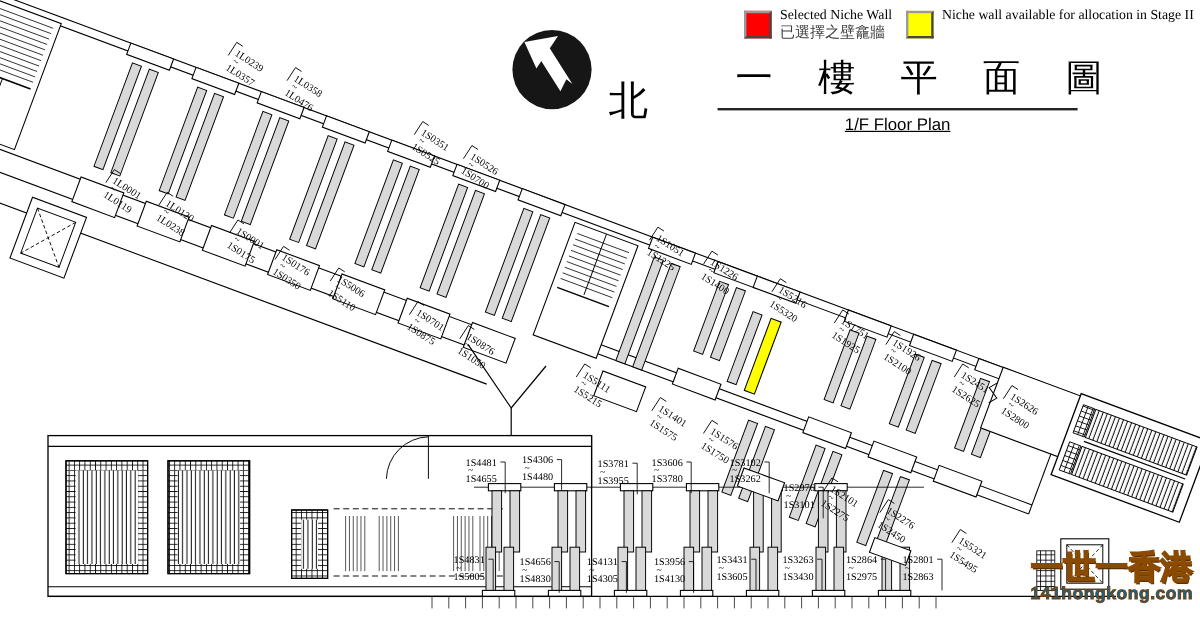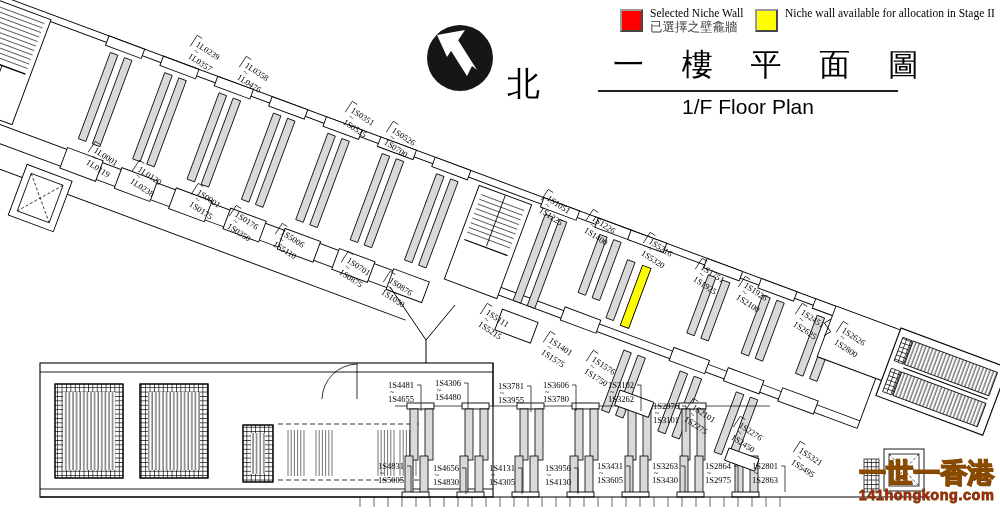--- a/index.html
+++ b/index.html
@@ -12,27 +12,27 @@
   .legend-text{line-height:1.15;}
   .legend-en{font-size:11.5px;color:#000;white-space:nowrap;}
   .legend-zh{font-size:12.5px;color:#404040;white-space:nowrap;}
   
   #compass{position:absolute;left:420px;top:20px;width:82px;height:80px;}
   #north-char{position:absolute;left:507px;top:62px;font-size:33px;color:#000;}
   
   #title-block{position:absolute;left:598px;top:44px;width:300px;text-align:center;}
   #title-zh{font-size:31px;letter-spacing:15px;padding-left:15px;color:#000;
             border-bottom:2px solid #222;padding-bottom:4px;white-space:nowrap;}
-  #title-en{font-family:"Liberation Sans",sans-serif;font-size:21px;color:#000;margin-top:3px;}
+  #title-en{font-family:"Liberation Sans",sans-serif;font-size:14px;color:#000;margin-top:3px;text-decoration:underline;}
   
   #watermark{position:absolute;left:853px;top:460px;width:147px;z-index:30;
              font-weight:bold;text-align:center;line-height:1;}
   #wm1{font-size:27px;color:#be185d;-webkit-text-stroke:1.3px #8a4a00;
        text-shadow:1px 1px 0 #5e2f00;}
-  #wm2{font-size:14.5px;color:#b91c1c;-webkit-text-stroke:0.8px #7a3c00;margin-top:1px;
+  #wm2{font-size:14.5px;color:#0369a1;-webkit-text-stroke:0.8px #7a3c00;margin-top:1px;
        font-family:"Liberation Sans",sans-serif;letter-spacing:0.5px;}
 </style>
 </head>
 <body>
 
 <div id="stage">
 
   <svg id="plan-svg" width="1000" height="520">
     <defs>
       <pattern id="vh" width="3.6" height="6" patternUnits="userSpaceOnUse">

